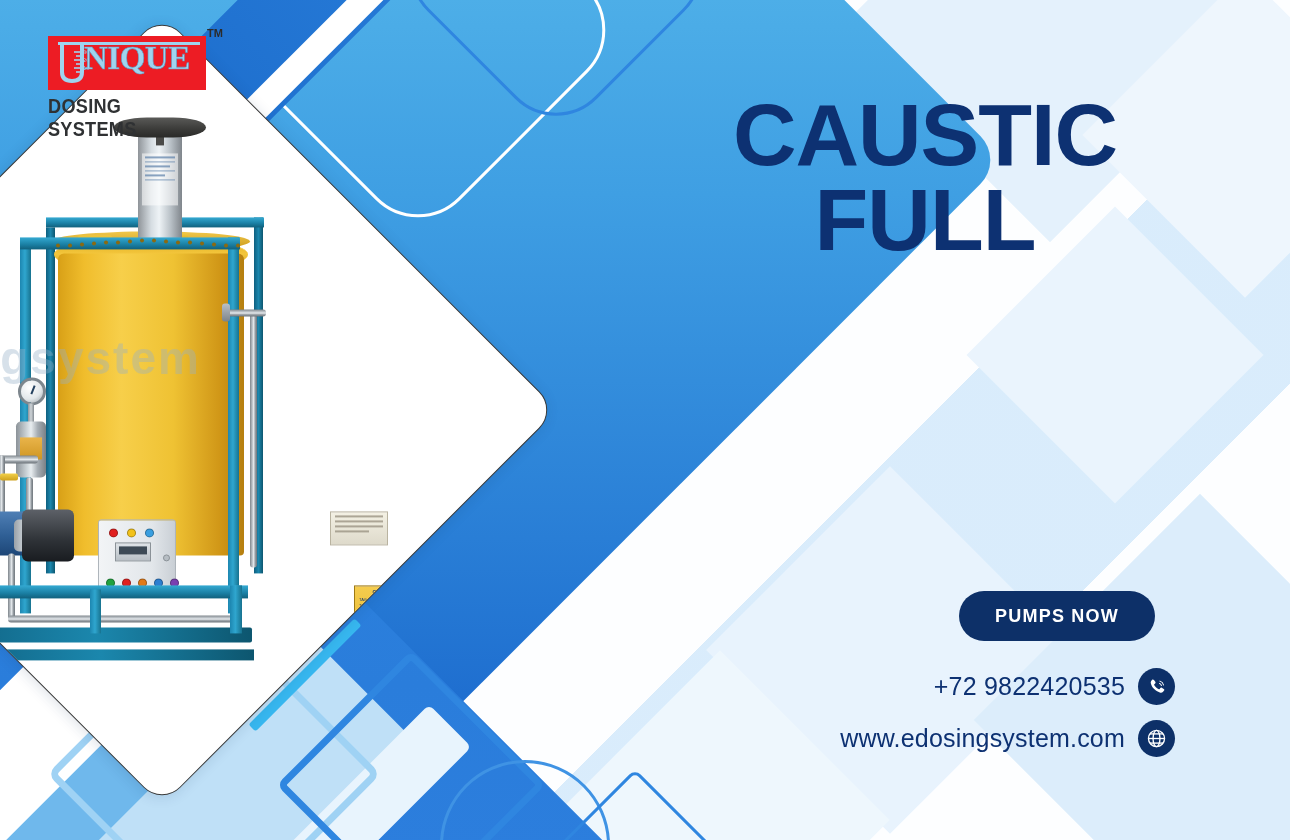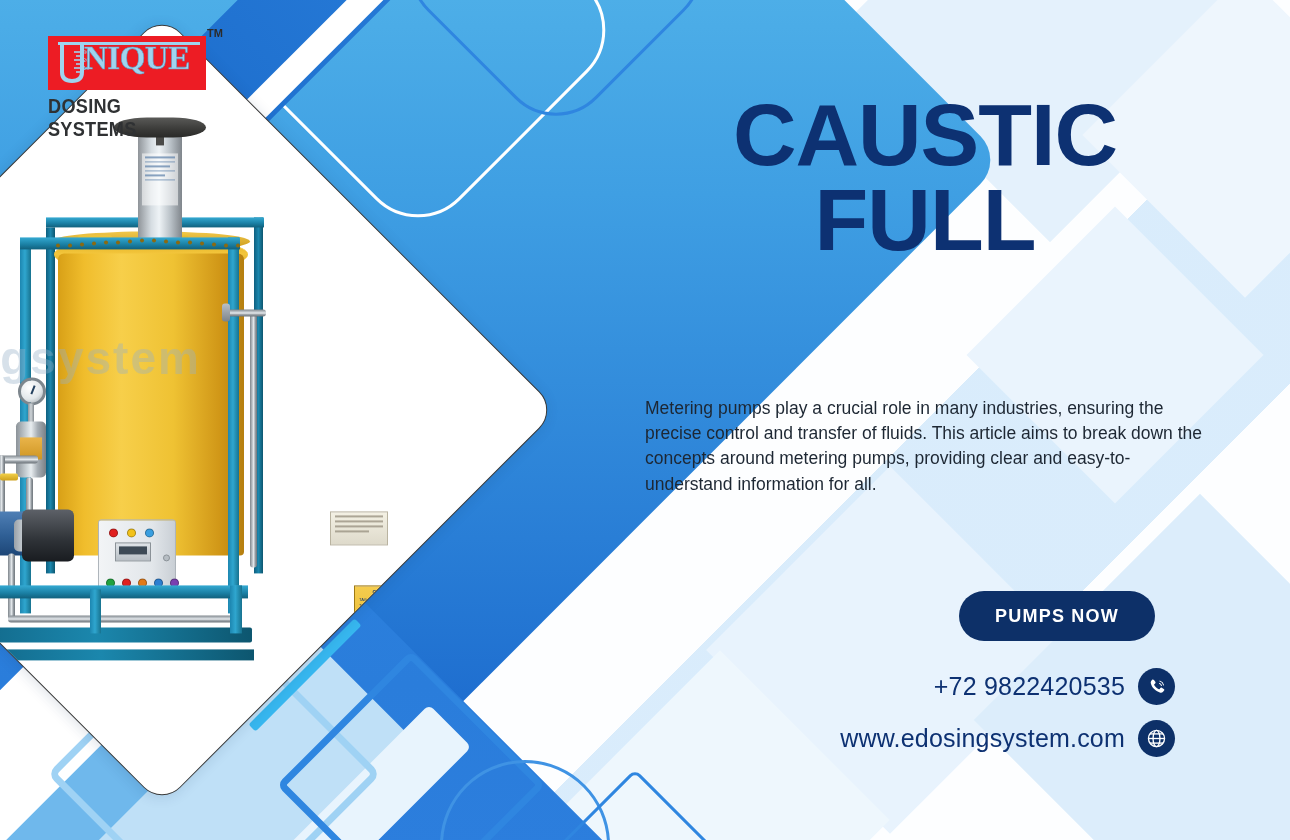--- a/index.html
+++ b/index.html
@@ -510,21 +510,20 @@
     <div id="logo-tagline">DOSING SYSTEMS</div>
   </div>
 
   <div id="content">
 
     <h1 id="title">
       <span>CAUSTIC</span>
       <span class="l2">FULL</span>
     </h1>
 
-    <p id="desc">Metering pumps play a crucial role in many industries, ensuring the precise control and transfer of fluids. This article aims to break down the concepts around metering pumps, providing clear and easy-to-understand information for all.</p>
 
     <button id="cta">PUMPS NOW</button>
 
     <div class="contact-row" id="row-phone">
       <span class="contact-text">+72 9822420535</span>
       <span class="contact-icon">
         <svg width="22" height="22" viewBox="0 0 24 24" fill="none">
           <path d="M7.2 4.3c.5-.5 1.3-.4 1.7.2l1.4 2.1c.3.5.2 1.2-.3 1.6l-.9.7c-.3.2-.4.6-.2 1 .5 1 1.3 1.9 2.2 2.7.9.8 1.9 1.4 2.9 1.8.4.1.8 0 1-.3l.6-.9c.4-.5 1.1-.7 1.6-.4l2.2 1.3c.6.4.8 1.2.3 1.8l-1.1 1.3c-.7.8-1.8 1.2-2.9 1-2.4-.4-4.8-1.9-6.8-3.9-2-2-3.3-4.3-3.7-6.6-.2-1 .2-2.1.9-2.8l1.1-1.6z" fill="#ffffff"></path>
           <path d="M15.2 5.6a5.6 5.6 0 0 1 3.9 4.2" stroke="#ffffff" stroke-width="1.1" stroke-linecap="round"></path>
           <path d="M14.8 8.2a3 3 0 0 1 2 2.2" stroke="#ffffff" stroke-width="1.1" stroke-linecap="round"></path>

